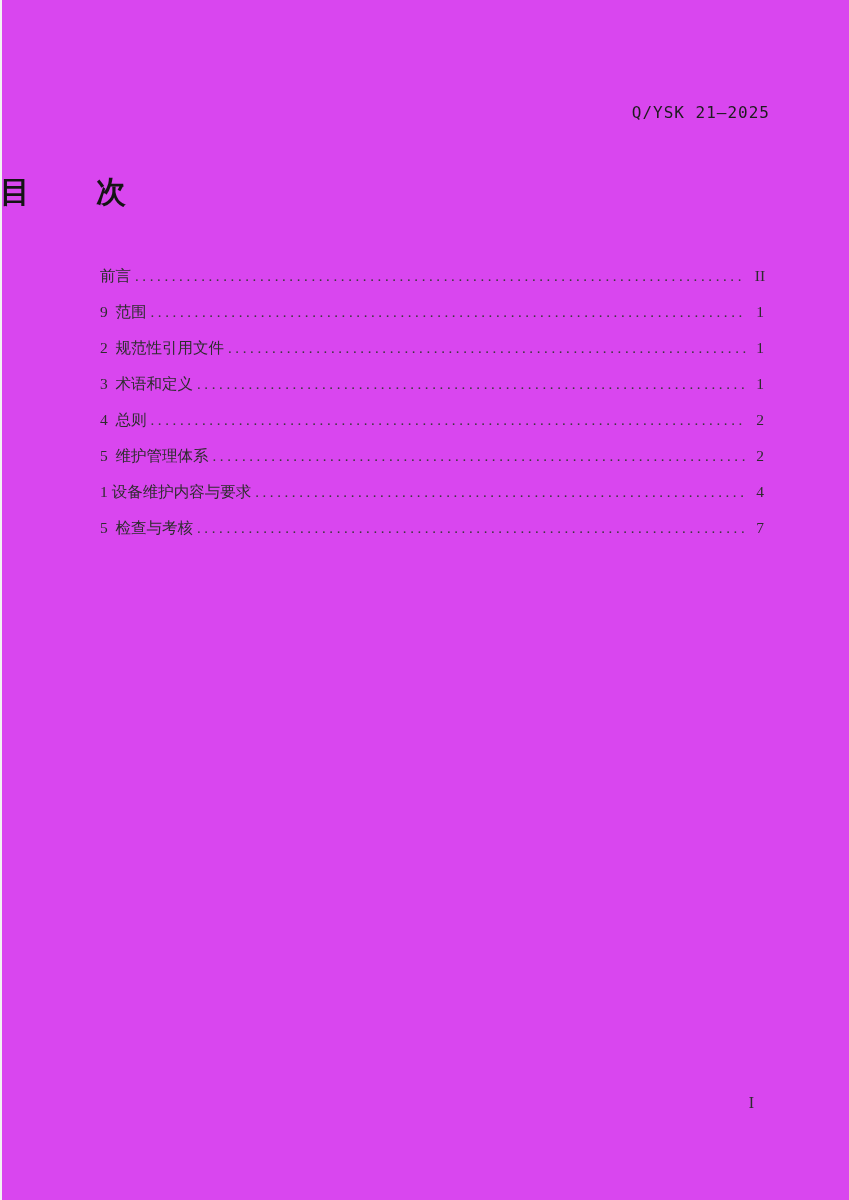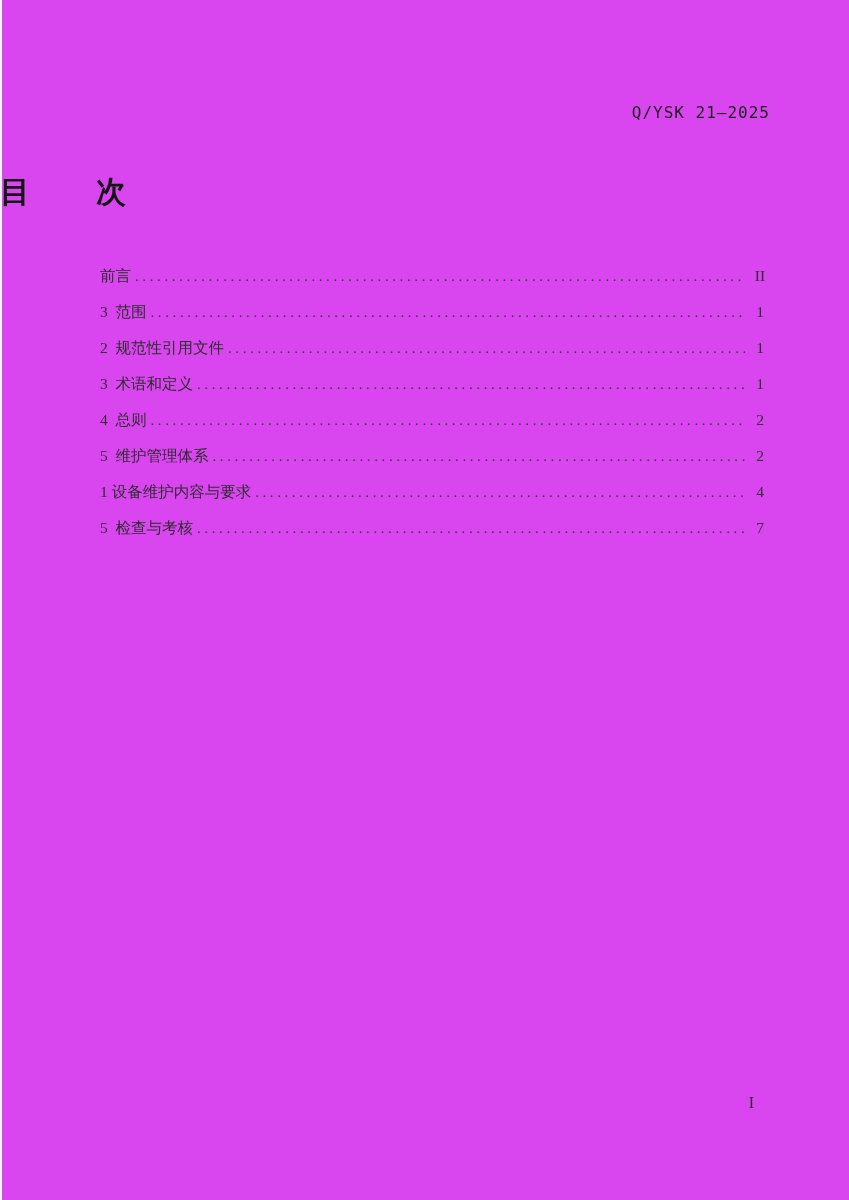--- a/index.html
+++ b/index.html
@@ -104,21 +104,21 @@
 
   <div class="toc-list">
 
     <div class="toc-row">
       <span class="toc-label">前言</span>
       <span class="toc-leader"></span>
       <span class="toc-page">II</span>
     </div>
 
     <div class="toc-row">
-      <span class="toc-label">3  范围</span>
+      <span class="toc-label">9  范围</span>
       <span class="toc-leader"></span>
       <span class="toc-page">1</span>
     </div>
 
     <div class="toc-row">
       <span class="toc-label">2  规范性引用文件</span>
       <span class="toc-leader"></span>
       <span class="toc-page">1</span>
     </div>
 

